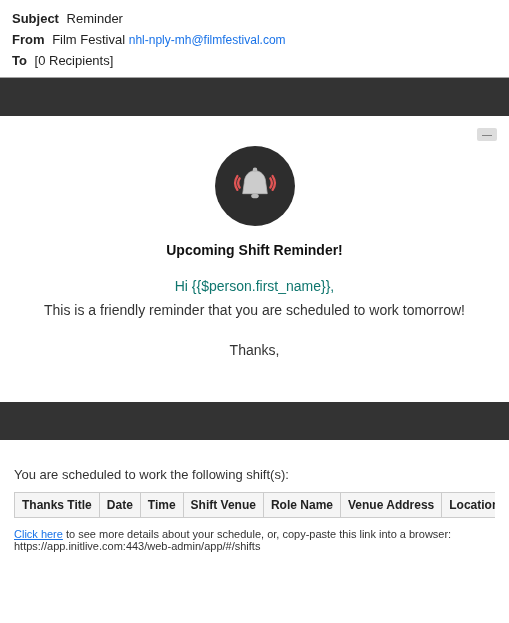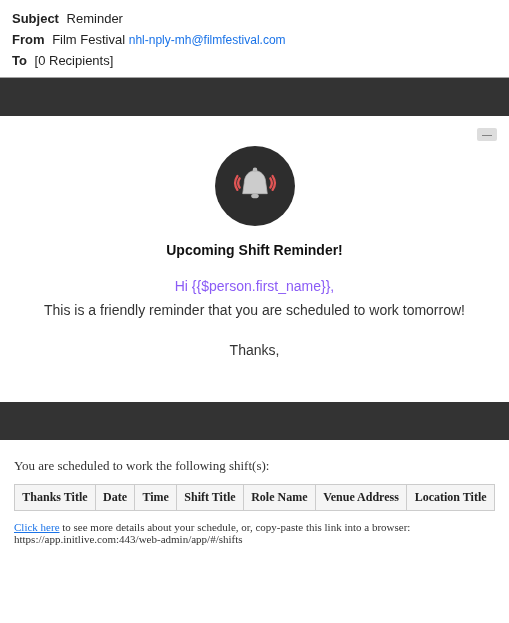--- a/index.html
+++ b/index.html
@@ -58,21 +58,21 @@
       height: 46px;
     }
     .email-title {
       font-size: 14px;
       font-weight: bold;
       color: #111;
       margin-bottom: 20px;
     }
     .email-greeting {
       font-size: 14px;
-      color: #8b5cf6;
+      color: #0f766e;
       margin-bottom: 8px;
     }
     .email-message {
       font-size: 14px;
       color: #333;
       margin-bottom: 24px;
     }
     .email-thanks {
       font-size: 14px;
       color: #333;
@@ -85,22 +85,21 @@
       font-style: italic;
     }
     .dark-bar-bottom {
       background: #333;
       height: 38px;
       width: 100%;
       margin-top: 20px;
     }
     .footer-section {
       background: #fff;
-      padding: 18px 14px 8px;
-      font-family: Liberation Serif, serif;
+      padding: 27px 14px 8px;
     }
     .footer-text {
       font-size: 13px;
       color: #333;
       margin-bottom: 10px;
     }
     .table-container {
       overflow-x: auto;
       margin-bottom: 10px;
     }
@@ -191,21 +190,21 @@
   <div class="footer-section">
     <p class="footer-text">You are scheduled to work the following shift(s):</p>
 
     <div class="table-container">
       <table class="shift-table">
         <thead>
           <tr>
           <th>Thanks Title</th>
               <th>Date</th>
               <th>Time</th>
-              <th>Shift Title</th>
+              <th>Shift Venue</th>
               <th>Role Name</th>
               <th>Venue Address</th>
               <th>Location Title</th>
             </tr>
         </thead>
       </table>
     </div>
 
     <p class="click-here-text">
       <span class="click-here-link">Click here</span>

